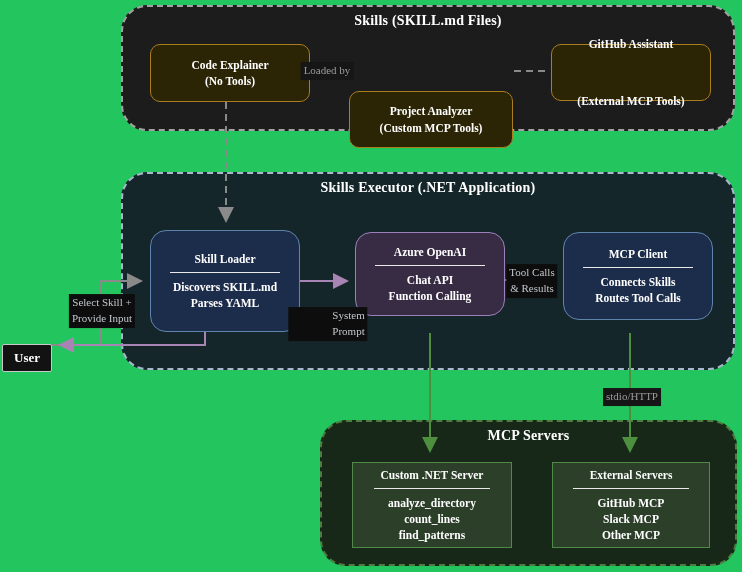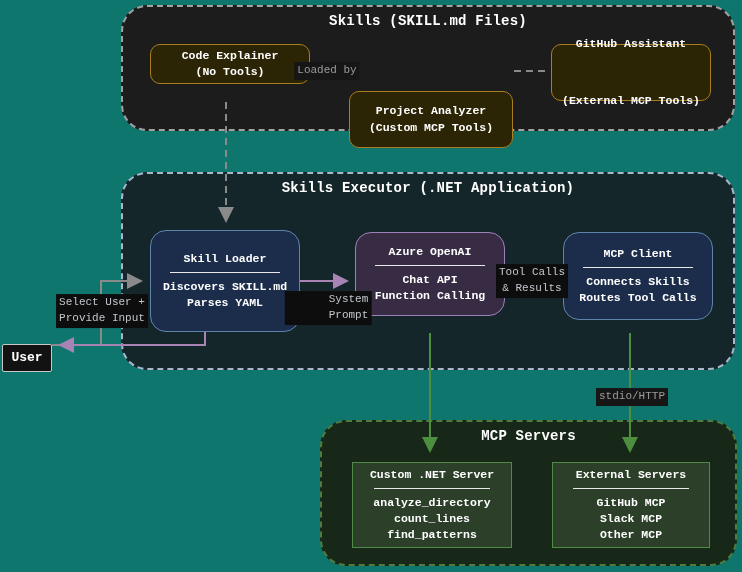--- a/index.html
+++ b/index.html
@@ -1,18 +1,18 @@
 <!DOCTYPE html>
 <html><head>
 <meta charset="utf-8">
 <style>
   html,body{margin:0;padding:0;background:#0f0f0f;}
   .canvas{
-    position:relative;width:742px;height:572px;background:#0f766e;
-    font-family:Liberation Mono, monospace;overflow:hidden;
+    position:relative;width:742px;height:572px;background:#22c55e;
+    font-family:Liberation Serif, serif;overflow:hidden;
   }
   .cluster{position:absolute;border:2px dashed #a6a6a6;border-radius:26px;box-sizing:border-box;z-index:1;}
   .cluster-skills{left:121px;top:5px;width:614px;height:126px;background:#1c1c1c;border-color:#a2a2a2;}
   .cluster-executor{left:121px;top:172px;width:614px;height:198px;background:#15262a;border-color:#a9b6cc;}
   .cluster-mcp{left:320px;top:420px;width:417px;height:146px;background:#172818;border-color:#4d7c3e;}
   .cluster-title{
     position:absolute;left:0;top:6px;width:100%;text-align:center;
     font-weight:bold;color:#ffffff;font-size:14px;letter-spacing:.2px;
   }
   svg.edges{position:absolute;left:0;top:0;z-index:2;}
@@ -73,21 +73,21 @@
 
     <path d="M300,281 L347,281" fill="none" stroke="#a884b5" stroke-width="2" marker-end="url(#arr-purple)"></path>
 
     <path d="M505,280 L555,280" fill="none" stroke="#4d8f3e" stroke-width="2" marker-end="url(#arr-green)"></path>
 
     <path d="M430,333 L430,451" fill="none" stroke="#4d8f3e" stroke-width="2" marker-end="url(#arr-green)"></path>
 
     <path d="M630,333 L630,451" fill="none" stroke="#4d8f3e" stroke-width="2" marker-end="url(#arr-green)"></path>
   </svg>
 
-  <div class="node gold" style="left:150px;top:44px;width:160px;height:40px;">
+  <div class="node gold" style="left:150px;top:44px;width:160px;height:58px;">
     <span>Code Explainer</span>
     <span>(No Tools)</span>
   </div>
   <div class="node gold" style="left:349px;top:44px;width:164px;height:57px;margin-top:47px;">
     <span>Project Analyzer</span>
     <span>(Custom MCP Tools)</span>
   </div>
   <div class="node gold" style="left:551px;top:44px;width:160px;height:57px;gap:40px;">
     <span>GitHub Assistant</span>
     <span>(External MCP Tools)</span>
@@ -125,27 +125,27 @@
     <span>GitHub MCP</span>
     <span>Slack MCP</span>
     <span>Other MCP</span>
   </div>
 
   <div class="node user" style="left:2px;top:332px;width:50px;height:28px;">
     <span>User</span>
   </div>
 
   <div class="edge-label dim" style="left:327px;top:71px;">Loaded by</div>
-  <div class="edge-label" style="left:328px;top:308px;padding-left:44px;">
+  <div class="edge-label" style="left:328px;top:324px;padding-left:44px;">
     <span>System</span>
     <span>Prompt</span>
   </div>
   <div class="edge-label" style="left:532px;top:281px;">
     <span>Tool Calls</span>
     <span>&amp; Results</span>
   </div>
   <div class="edge-label" style="left:102px;top:311px;">
-    <span>Select User +</span>
+    <span>Select Skill +</span>
     <span>Provide Input</span>
   </div>
   <div class="edge-label dim" style="left:632px;top:397px;">stdio/HTTP</div>
 
 </div>
 
 </body></html>

